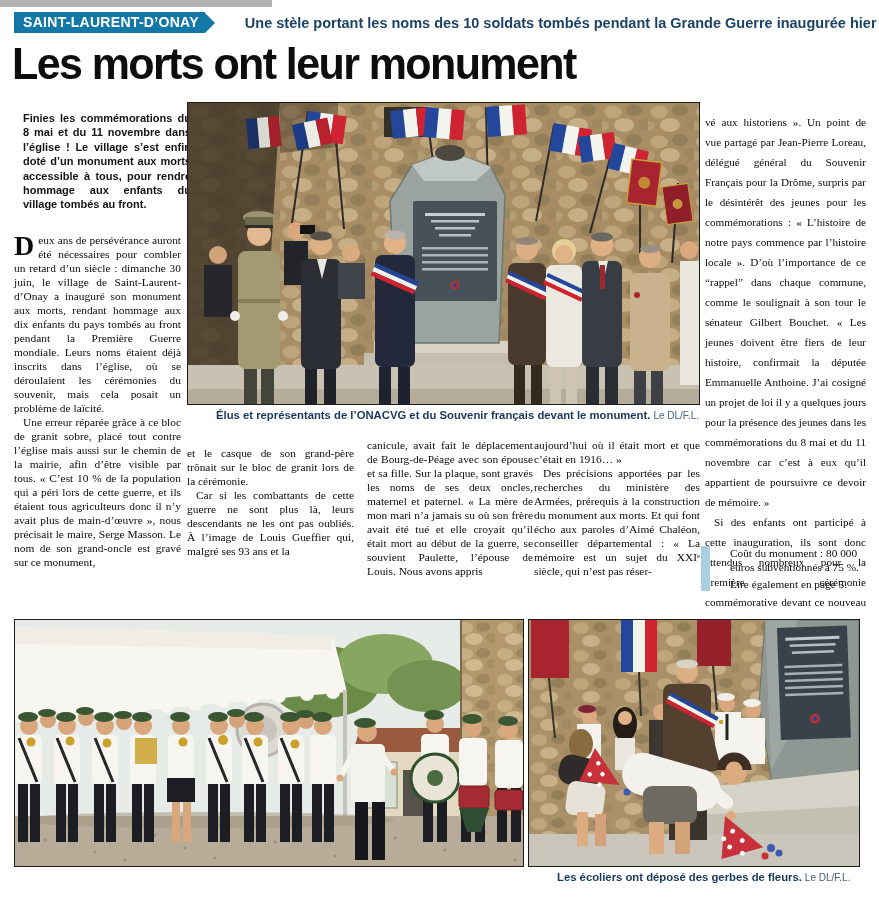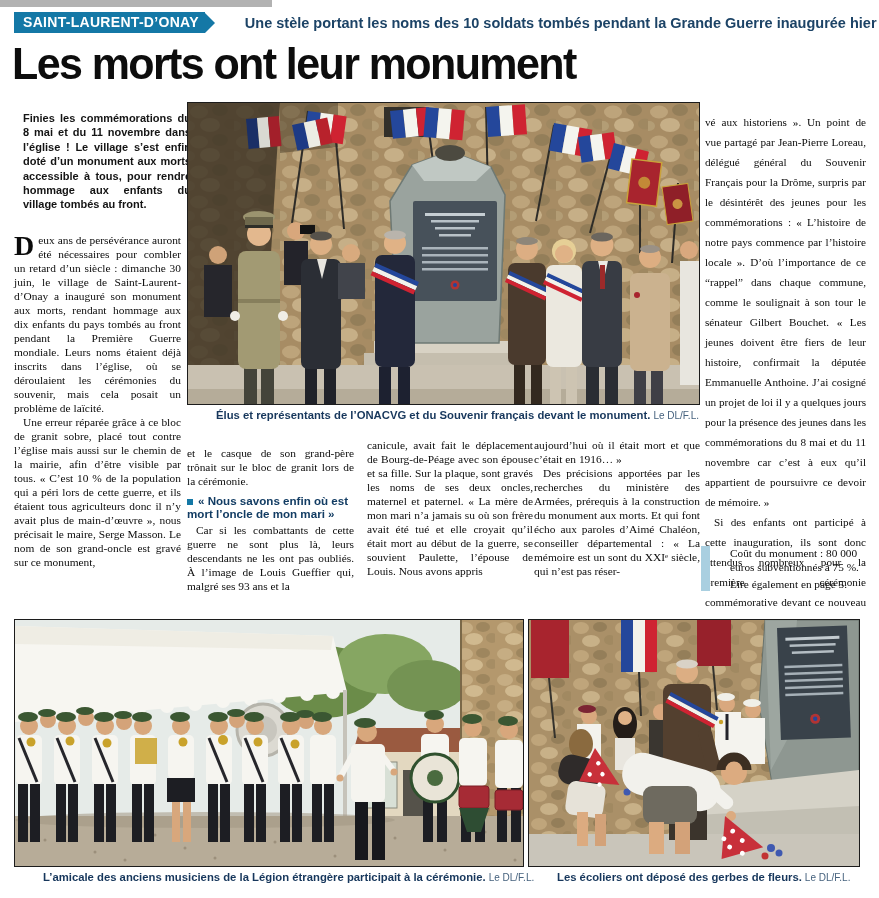--- a/index.html
+++ b/index.html
@@ -261,31 +261,30 @@
         <circle cx="501" cy="147" r="9" fill="#d9a87e"></circle>
     </svg>
   </div>
 
   <div class="cap cap-main">
     <span>Élus et représentants de l’ONACVG et du Souvenir français devant le monument.</span><span class="credit">Le DL/F.L.</span>
   </div>
 
   <div class="bodycol col2">
     <p>et le casque de son grand-père trônait sur le bloc de granit lors de la cérémonie.</p>
-    <h2 class="subhead"><span class="subhead-bullet"></span><span>« Nous savons enfin où est mort l’oncle de mon mari »</span></h2>
     <p class="indent">Car si les combattants de cette guerre ne sont plus là, leurs descendants ne les ont pas oubliés. À l’image de Louis Gueffier qui, malgré ses 93 ans et la</p>
   </div>
 
   <div class="bodycol col3">
     <p>canicule, avait fait le déplacement de Bourg-de-Péage avec son épouse et sa fille. Sur la plaque, sont gravés les noms de ses deux oncles, maternel et paternel. « La mère de mon mari n’a jamais su où son frère avait été tué et elle croyait qu’il était mort au début de la guerre, se souvient Paulette, l’épouse de Louis. Nous avons appris</p>
   </div>
 
   <div class="bodycol col4">
     <p>aujourd’hui où il était mort et que c’était en 1916… »</p>
-    <p class="indent">Des précisions apportées par les recherches du ministère des Armées, prérequis à la construction du monument aux morts. Et qui font écho aux paroles d’Aimé Chaléon, conseiller départemental : « La mémoire est un sont du XXIᵉ siècle, qui n’est pas réser-</p>
+    <p class="indent">Des précisions apportées par les recherches du ministère des Armées, prérequis à la construction du monument aux morts. Et qui font écho aux paroles d’Aimé Chaléon, conseiller départemental : « La mémoire est un sujet du XXIᵉ siècle, qui n’est pas réser-</p>
   </div>
 
   <div class="bodycol col5">
     <p>vé aux historiens ». Un point de vue partagé par Jean-Pierre Loreau, délégué général du Souvenir Français pour la Drôme, surpris par le désintérêt des jeunes pour les commémorations : « L’histoire de notre pays commence par l’histoire locale ». D’où l’importance de ce “rappel” dans chaque commune, comme le soulignait à son tour le sénateur Gilbert Bouchet. « Les jeunes doivent être fiers de leur histoire, confirmait la députée Emmanuelle Anthoine. J’ai cosigné un projet de loi il y a quelques jours pour la présence des jeunes dans les commémorations du 8 mai et du 11 novembre car c’est à eux qu’il appartient de poursuivre ce devoir de mémoire. »</p>
     <p class="indent">Si des enfants ont participé à cette inauguration, ils sont donc attendus nombreux pour la première cérémonie commémorative devant ce nouveau monument, le 11 novembre.</p>
     <div class="byline">Floriane LIONNET</div>
   </div>
 
   <div class="infobox">
     <p>Coût du monument : 80 000 euros subventionnés à 75 %.</p>
@@ -482,23 +481,20 @@
           <line x1="338" y1="134" x2="326" y2="156" stroke="#f5f4ef" stroke-width="6"></line>
           <line x1="366" y1="134" x2="378" y2="150" stroke="#f5f4ef" stroke-width="6"></line>
           <circle cx="325" cy="158" r="3.5" fill="#d8a77c"></circle>
           <circle cx="379" cy="152" r="3.5" fill="#d8a77c"></circle>
           <rect x="340" y="182" width="13" height="58" fill="#17181d"></rect>
           <rect x="357" y="182" width="13" height="58" fill="#17181d"></rect>
         </g>
     </svg>
   </div>
 
-  <div class="cap cap-band">
-    <span>L’amicale des anciens musiciens de la Légion étrangère participait à la cérémonie.</span><span class="credit">Le DL/F.L.</span>
-  </div>
 
   <div class="photo photo-flowers">
     <svg viewBox="0 0 330 246" width="330" height="246" preserveAspectRatio="none">
       <defs>
         <pattern id="stoneC" width="42" height="28" patternUnits="userSpaceOnUse">
           <rect width="42" height="28" fill="#b2966c"></rect>
           <ellipse cx="10" cy="8" rx="8" ry="6" fill="#c9ad82"></ellipse>
           <ellipse cx="29" cy="7" rx="7" ry="5" fill="#99825c"></ellipse>
           <ellipse cx="20" cy="21" rx="9" ry="6" fill="#d3ba90"></ellipse>
           <ellipse cx="39" cy="20" rx="6" ry="5" fill="#a78e65"></ellipse>

